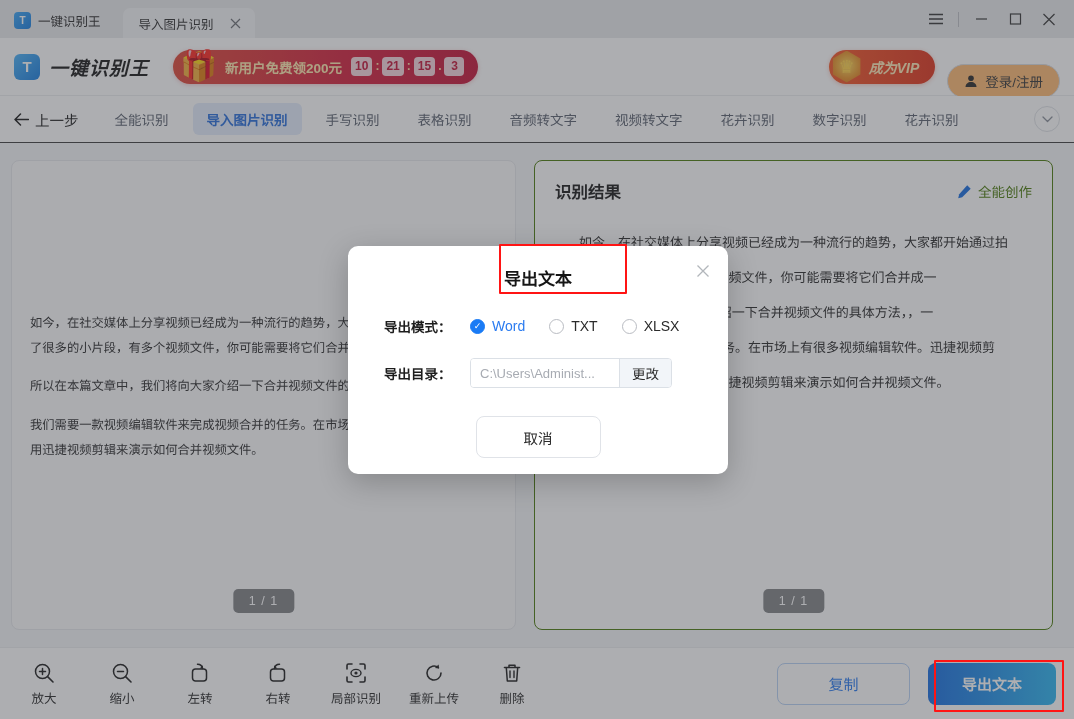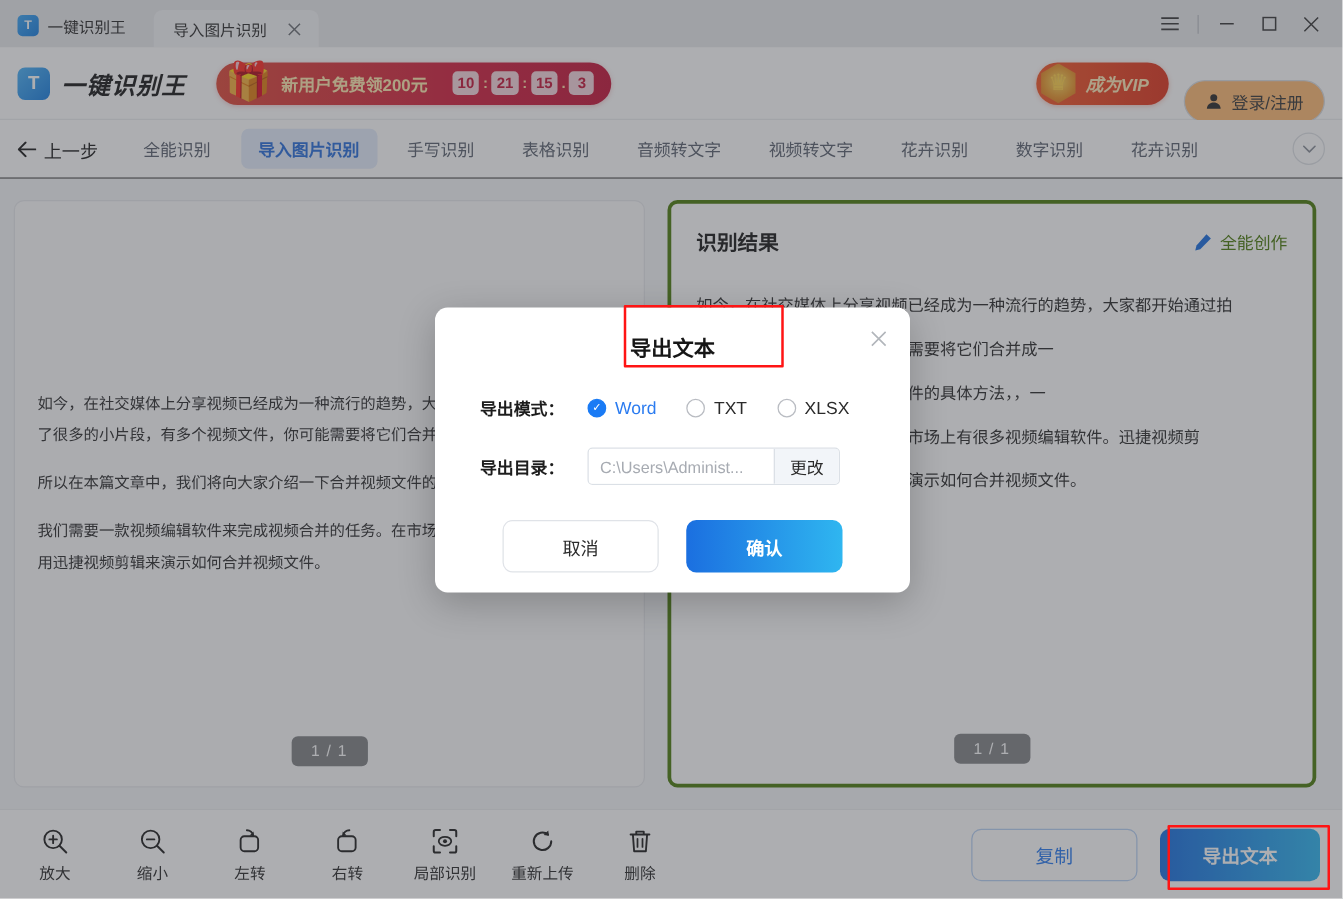--- a/index.html
+++ b/index.html
@@ -94,21 +94,21 @@
     padding: 0 14px 0 52px;
     box-shadow: 0 1px 4px rgba(200,40,50,.25);
   }
   .promo-gift {
     position: absolute; left: 2px; top: -6px;
     width: 48px; height: 44px;
     font-size: 30px; line-height: 44px; text-align: center;
   }
   .promo-text {
     color: #ffe9b0; font-size: 13.5px; font-weight: bold;
-    white-space: nowrap; margin-right: 20px;
+    white-space: nowrap; margin-right: 9px;
   }
   .cd { display: flex; align-items: center; gap: 3px; }
   .cd-box {
     background: rgba(255,255,255,.82);
     color: #c4183b; font-size: 12px; font-weight: bold;
     border-radius: 4px; padding: 2px 4px; min-width: 20px;
     text-align: center; line-height: 1.2;
   }
   .cd-sep { color: #ffdca8; font-size: 12px; font-weight: bold; }
   .hd-right { margin-left: auto; display: flex; align-items: center; gap: 12px; }
@@ -187,22 +187,22 @@
   .doc-text p { margin-bottom: 13px; }
   .page-pill {
     position: absolute; bottom: 16px; left: 50%;
     transform: translateX(-50%);
     background: rgba(55,58,62,.62); color: #fff;
     font-size: 12.5px; border-radius: 5px;
     padding: 5px 16px; letter-spacing: 1px;
   }
   .panel-right {
     width: 519px; height: 470px;
-    background: #ffffff; border: 3px solid #4d7c0f;
-    border-radius: 8px; position: relative; overflow: hidden;
+    background: #ffffff; border: 1px solid #4d7c0f;
+    border-radius: 8px; position: relative; overflow: hidden; text-align: center;
   }
   .pr-head {
     display: flex; align-items: center;
     padding: 18px 20px 0 20px;
   }
   .pr-title { font-size: 16.5px; font-weight: bold; color: #1b1b1b; }
   .pr-create {
     margin-left: auto; display: flex; align-items: center; gap: 6px;
     color: #4d7c0f; font-size: 13.5px;
   }
@@ -574,20 +574,19 @@
     <div class="frow frow-dir">
       <div class="flabel">导出目录：</div>
       <div class="dirbox">
         <div class="dirinput">C:\Users\Administ...</div>
         <div class="dirbtn">更改</div>
       </div>
     </div>
 
     <div class="modal-actions">
       <div class="m-cancel">取消</div>
-      <div class="m-ok">确认</div>
     </div>
   </div>
 
   <div class="hl-box" style="left:499px; top:244px; width:128px; height:50px; z-index:80;"></div>
   <div class="hl-box" style="left:934px; top:660px; width:130px; height:52px; z-index:80;"></div>
 
 </div>
 
 </body></html>

